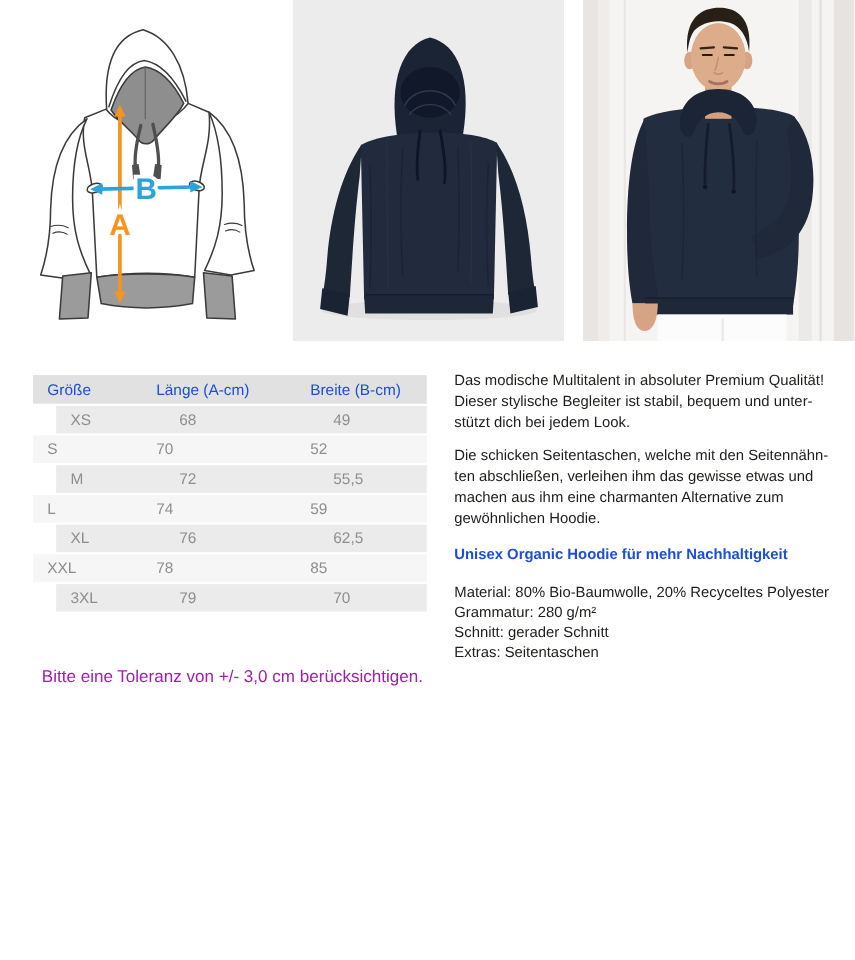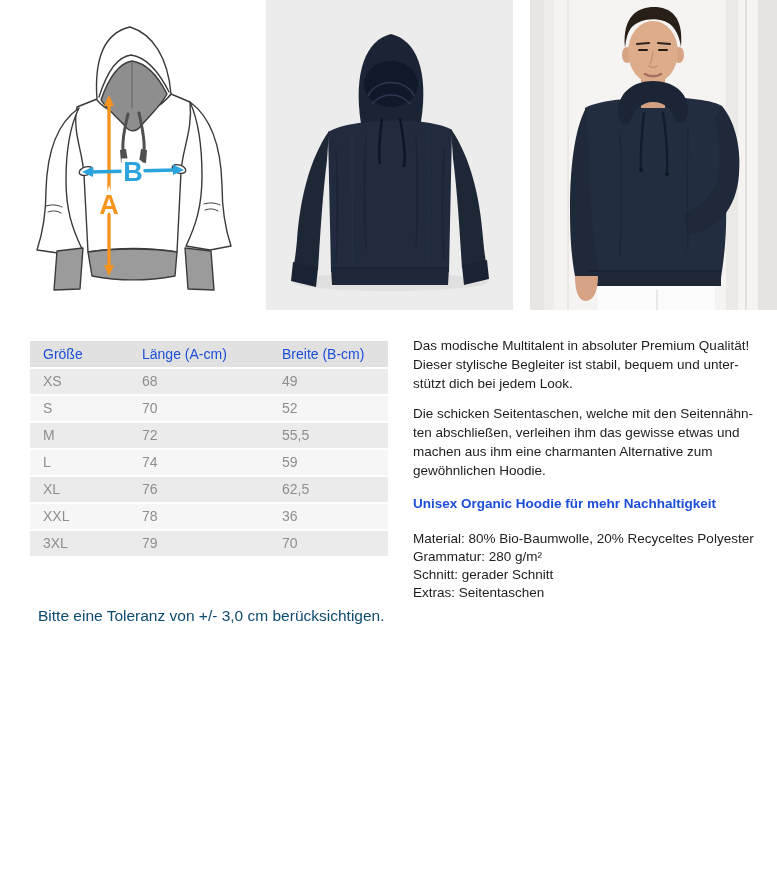--- a/index.html
+++ b/index.html
@@ -19,33 +19,33 @@
   .gallery-item svg{display:block;width:100%;height:100%;}
 
   
   .size-table{left:30px;top:341px;width:358px;font-size:14px;color:#8e8e8e;}
   .st-row{
     display:grid;grid-template-columns:99px 140px auto;
     height:25px;line-height:25px;margin-bottom:2px;
     padding-left:13px;background:#f6f6f6;
   }
   .st-row.head{background:#e1e1e1;height:26px;line-height:26px;color:#1d4ed8;}
-  .st-row.odd{background:#ebebeb;}
+  .st-row.odd{background:#ebebeb;margin-left:21px;}
   .st-row span{white-space:nowrap;}
 
   
   .description{left:413px;top:336px;width:350px;color:#1d1d1b;font-size:13.5px;}
   .description .line{line-height:19px;white-space:nowrap;}
   .description .para{margin:0 0 11px 0;}
   .description .para2{margin-bottom:14px;}
   .description .spec-heading{font-weight:bold;line-height:19px;margin-bottom:17px;white-space:nowrap;color:#1d4ed8;}
   .description .spec-line{line-height:18px;white-space:nowrap;}
 
   
-  .tolerance{left:38px;top:607px;font-size:15.5px;color:#0c4a6e;white-space:nowrap;}
+  .tolerance{left:38px;top:607px;font-size:15.5px;color:#a21caf;white-space:nowrap;}
 </style>
 </head>
 <body>
 
 <figure class="abs gallery-item g-diagram">
   <svg viewBox="0 0 250 310">
     <g stroke="#3b3b3b" stroke-width="1.4" stroke-linejoin="round" stroke-linecap="round">
 
       <path d="M77,107 C72,132 83,152 84,175 L88,252 C120,247 148,247 177,252 L181,172 C182,150 193,130 190,102 L171,94 C158,112 108,112 97,99 Z" fill="#ffffff"></path>
 
@@ -200,21 +200,21 @@
     <span>59</span>
   </div>
   <div class="st-row odd">
     <span>XL</span>
     <span>76</span>
     <span>62,5</span>
   </div>
   <div class="st-row">
     <span>XXL</span>
     <span>78</span>
-    <span>36</span>
+    <span>85</span>
   </div>
   <div class="st-row odd">
     <span>3XL</span>
     <span>79</span>
     <span>70</span>
   </div>
 </div>
 
 <div class="abs description">
   <div class="para">

